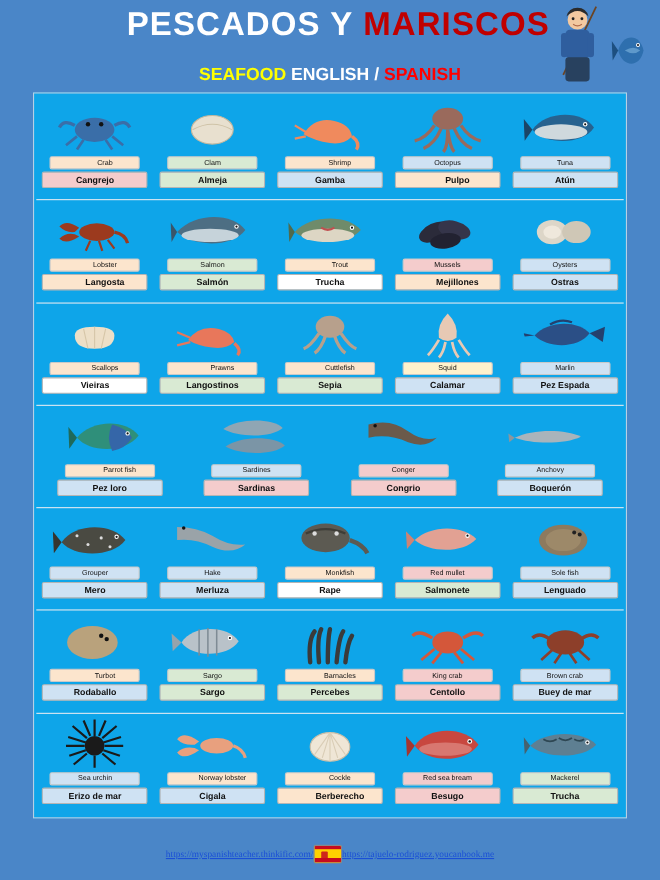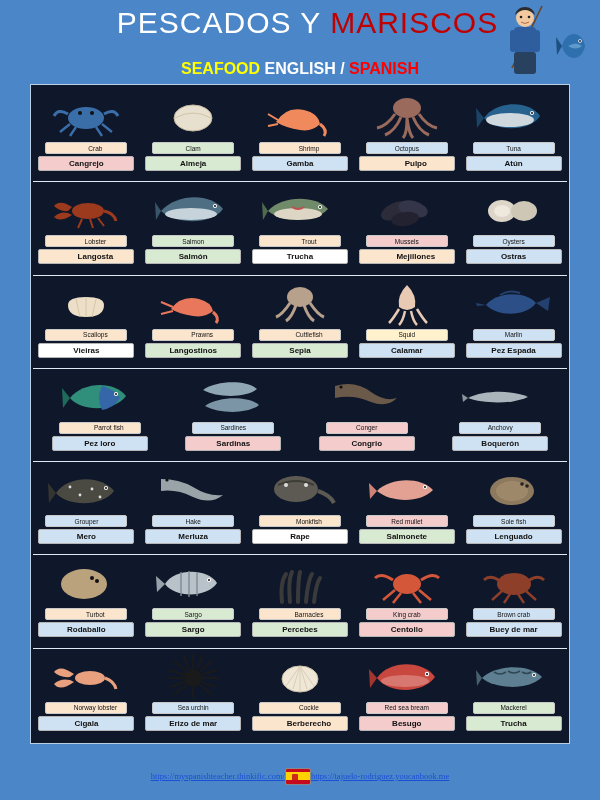--- a/index.html
+++ b/index.html
@@ -14,21 +14,21 @@
 
   
   .header {
     position:relative;
     height:86px;
     text-align:center;
     padding-top:6px;
   }
   .title {
     font-size:30px;
-    font-weight:normal;
+    font-weight:bold;
     letter-spacing:1px;
     line-height:34px;
     margin:0;
     padding-left:15px;
   }
   .title .w1 { color:#ffffff; }
   .title .w2 { color:#ffffff; }
   .title .w3 { color:#c00000; }
   .subtitle {
     font-size:16px;
@@ -56,21 +56,21 @@
     height:44px;
   }
 
   
   .grid {
     position:absolute;
     left:30px;
     top:84px;
     width:540px;
     height:660px;
-    background:#0f172a;
+    background:#0ea5e9;
     border:1px solid #b8cfe4;
     display:flex;
     flex-direction:column;
     padding:4px 2px 2px 2px;
   }
   .row {
     flex:1 1 0;
     display:flex;
     border-bottom:1px solid #dfe9f2;
   }
@@ -546,40 +546,40 @@
             </svg>
           </div>
           <div class="en bg-blue">Brown crab</div>
           <div class="es bg-blue">Buey de mar</div>
         </div>
       </div>
       <div class="row">
         <div class="cell">
           <div class="imgbox">
             <svg width="76" height="48" viewBox="0 0 76 48">
+              <circle cx="38" cy="26" r="9" fill="#1a1a1a"></circle>
+              <g stroke="#1a1a1a" stroke-width="2">
+                <path d="M38 17 V2 M38 35 V46 M29 26 H12 M47 26 H64 M31 19 L18 8 M45 19 L58 8 M31 33 L19 43 M45 33 L57 43 M34 17 L28 3 M42 17 L48 3 M30 23 L14 18 M46 23 L62 18 M30 30 L15 35 M46 30 L61 35"></path>
+              </g>
+            </svg>
+          </div>
+          <div class="en bg-blue">Sea urchin</div>
+          <div class="es bg-blue">Erizo de mar</div>
+        </div>
+        <div class="cell">
+          <div class="imgbox">
+            <svg width="76" height="48" viewBox="0 0 76 48">
               <ellipse cx="42" cy="26" rx="15" ry="7" fill="#e8a07e"></ellipse>
               <path d="M26 22 q-14 -10 -20 -2 q6 6 16 5z" fill="#e8a07e"></path>
               <path d="M26 30 q-14 10 -20 2 q6 -6 16 -4z" fill="#e8a07e"></path>
               <path d="M57 26 q9 3 11 11" stroke="#e8a07e" stroke-width="3" fill="none"></path>
             </svg>
           </div>
           <div class="en bg-orange">Norway lobster</div>
           <div class="es bg-blue">Cigala</div>
-        </div>
-        <div class="cell">
-          <div class="imgbox">
-            <svg width="76" height="48" viewBox="0 0 76 48">
-              <circle cx="38" cy="26" r="9" fill="#1a1a1a"></circle>
-              <g stroke="#1a1a1a" stroke-width="2">
-                <path d="M38 17 V2 M38 35 V46 M29 26 H12 M47 26 H64 M31 19 L18 8 M45 19 L58 8 M31 33 L19 43 M45 33 L57 43 M34 17 L28 3 M42 17 L48 3 M30 23 L14 18 M46 23 L62 18 M30 30 L15 35 M46 30 L61 35"></path>
-              </g>
-            </svg>
-          </div>
-          <div class="en bg-blue">Sea urchin</div>
-          <div class="es bg-blue">Erizo de mar</div>
         </div>
         <div class="cell">
           <div class="imgbox">
             <svg width="76" height="48" viewBox="0 0 76 48">
               <ellipse cx="38" cy="27" rx="18" ry="13" fill="#efe6d6" stroke="#cbbfa8"></ellipse>
               <path d="M38 14 L24 34 M38 14 L31 37 M38 14 L38 40 M38 14 L45 37 M38 14 L52 34" stroke="#d9cdb6"></path>
             </svg>
           </div>
           <div class="en bg-orange">Cockle</div>
           <div class="es bg-orange">Berberecho</div>

